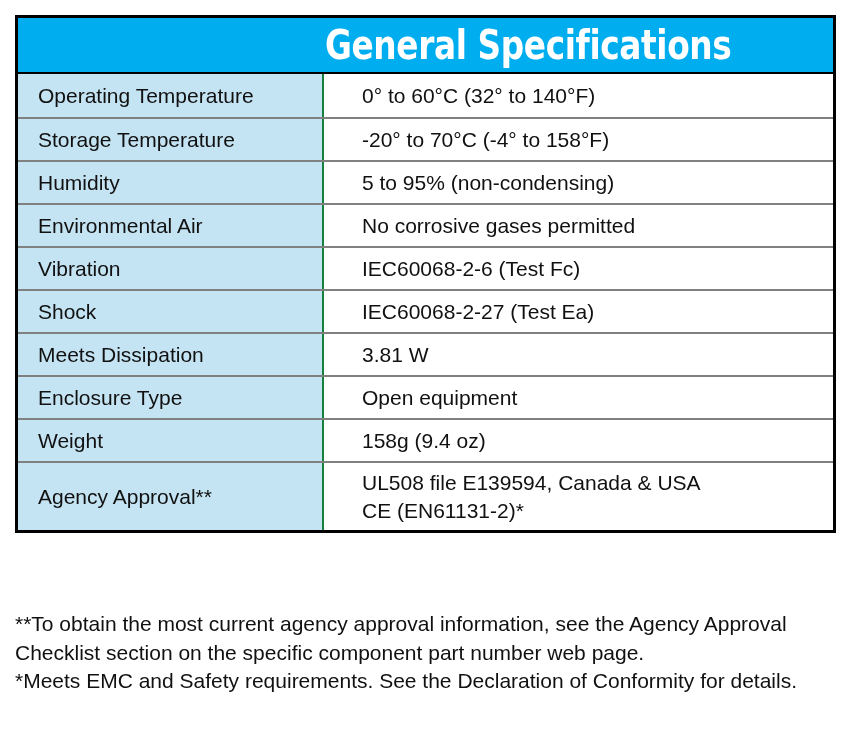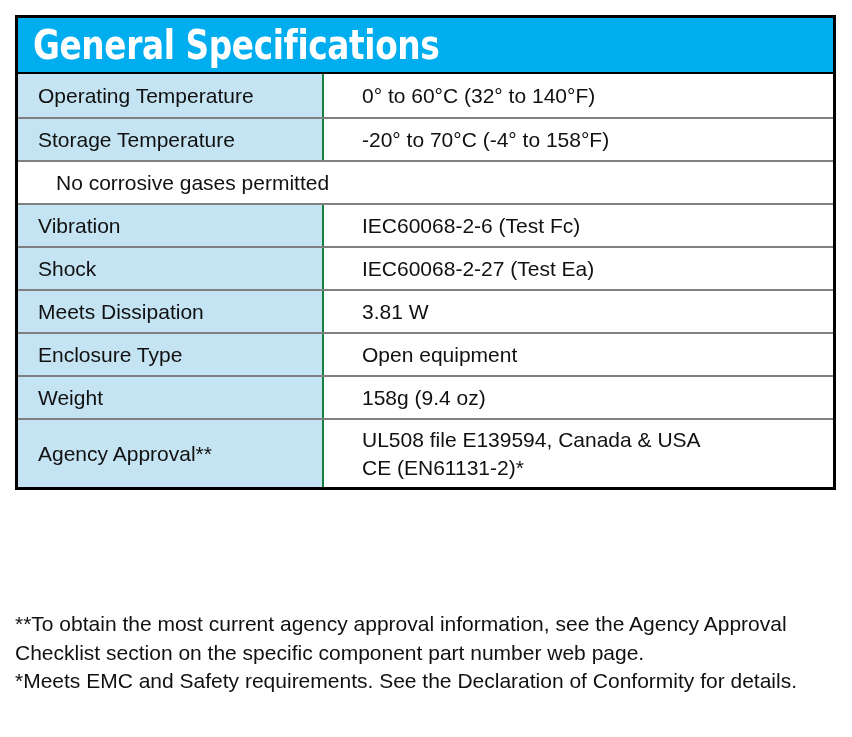--- a/index.html
+++ b/index.html
@@ -34,20 +34,21 @@
   }
 
   .spec-header {
     background: #00AEEF;
     height: 56px;
     display: flex;
     align-items: center;
     padding-left: 15px;
     box-sizing: border-box;
     border-bottom: 2px solid #000000;
+    justify-content: flex-end;
   }
   .spec-header-title {
     color: #ffffff;
     font-family: "DejaVu Sans", sans-serif;
     font-weight: bold;
     font-size: 41px;
     line-height: 41px;
     letter-spacing: -0.5px;
     transform: scaleX(0.80);
     transform-origin: left center;
@@ -135,20 +136,27 @@
             <div class="vline">0° to 60°C (32° to 140°F)</div>
           </div>
         </div>
         <div class="spec-row">
           <div class="spec-label">Storage Temperature</div>
           <div class="spec-value">
             <div class="vline">-20° to 70°C (-4° to 158°F)</div>
           </div>
         </div>
         <div class="spec-row">
+          <div class="spec-label">Humidity</div>
+          <div class="spec-value">
+            <div class="vline">5 to 95% (non-condensing)</div>
+          </div>
+        </div>
+        <div class="spec-row">
+          <div class="spec-label">Environmental Air</div>
           <div class="spec-value">
             <div class="vline">No corrosive gases permitted</div>
           </div>
         </div>
         <div class="spec-row">
           <div class="spec-label">Vibration</div>
           <div class="spec-value">
             <div class="vline">IEC60068-2-6 (Test Fc)</div>
           </div>
         </div>

